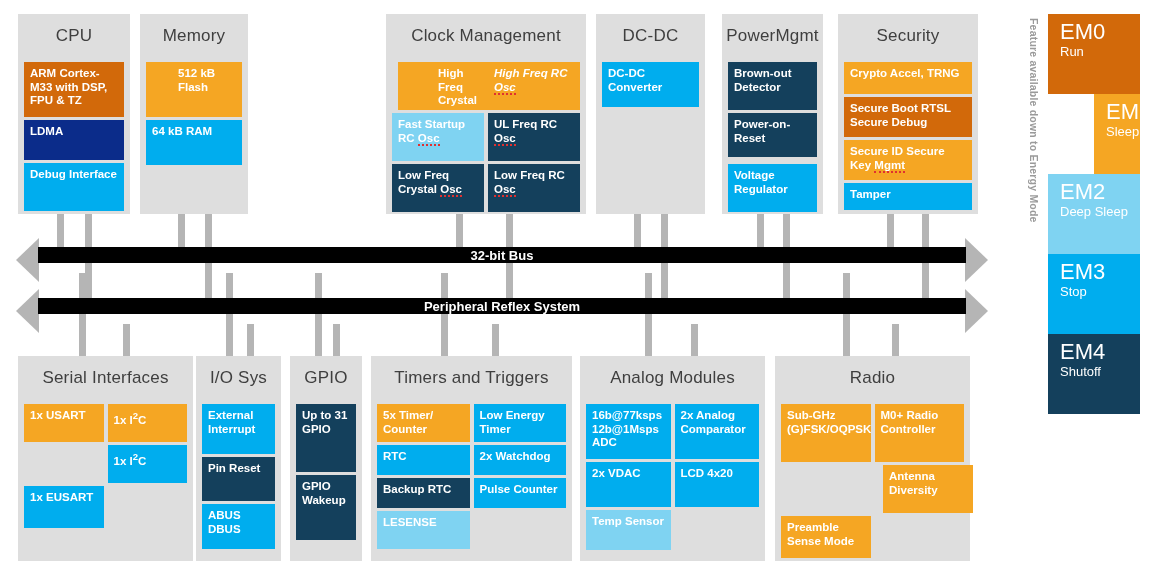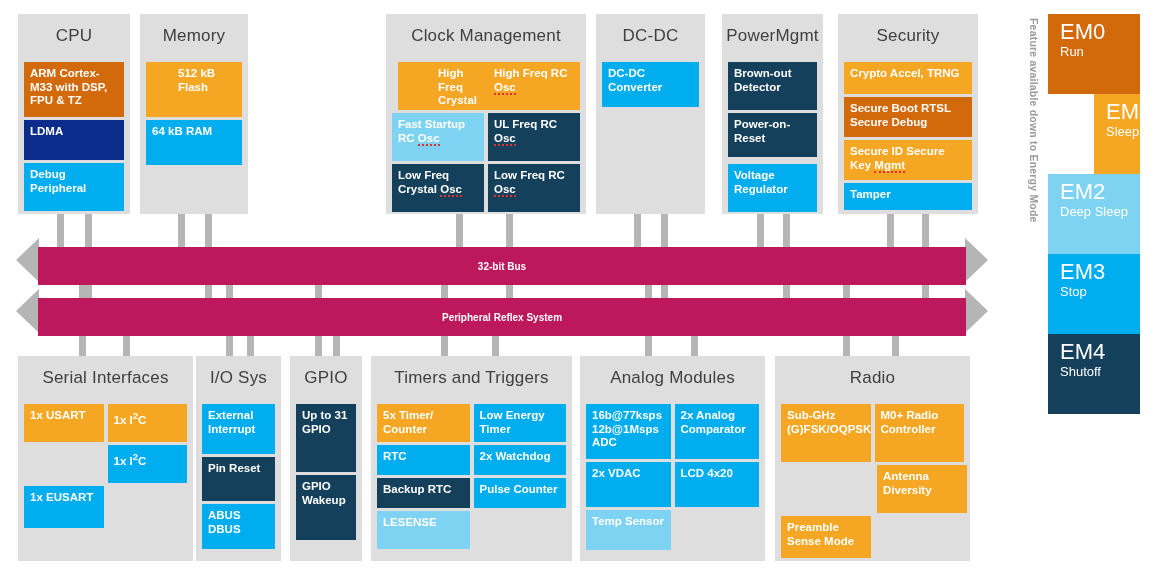--- a/index.html
+++ b/index.html
@@ -25,24 +25,24 @@
   .c-orange   { background:#D2690A; }
   .c-amber    { background:#F5A623; }
   .c-navy     { background:#0B2C8A; }
   .c-dnavy    { background:#14405C; }
   .c-cyan     { background:#00ADEE; }
   .c-lcyan    { background:#7FD3F2; }
 
   
   .bus { position:absolute; }
   .bus .bar {
-    position:absolute; left:22px; right:22px; top:0; height:38px;
-    background:#be185d;
+    position:absolute; left:22px; right:22px; top:0; height:16px;
+    background:#000000;
     display:flex; align-items:center; justify-content:center;
-    color:#ffffff; font-size:10px; font-weight:600;
+    color:#ffffff; font-size:13px; font-weight:600;
   }
   .bus .head-l, .bus .head-r {
     position:absolute; top:-9px; width:0; height:0;
     border-top:22px solid transparent; border-bottom:22px solid transparent;
   }
   .bus .head-l { left:0;  border-right:23px solid #B5B5B5; }
   .bus .head-r { right:0; border-left:23px solid #B5B5B5; }
 
   .stub { position:absolute; background:#B5B5B5; width:7px; }
 
@@ -62,35 +62,35 @@
 </style>
 </head>
 <body>
 
 <div id="diagram">
     <div class="card" style="left: 18px; top: 14px; width: 112px; height: 200px;">
       <div class="card-title">CPU</div>
       <div class="blocks">
         <div class="blk c-orange" style="left: 0px; top: 2px; width: 100px; height: 55px;">ARM Cortex-M33 with DSP, FPU &amp; TZ</div>
         <div class="blk c-navy" style="left: 0px; top: 60px; width: 100px; height: 40px;">LDMA</div>
-        <div class="blk c-cyan" style="left: 0px; top: 103px; width: 100px; height: 48px;">Debug Peripheral</div>
+        <div class="blk c-cyan" style="left: 0px; top: 103px; width: 100px; height: 48px;">Debug Interface</div>
       </div>
     </div>
     <div class="card" style="left: 140px; top: 14px; width: 108px; height: 200px;">
       <div class="card-title">Memory</div>
       <div class="blocks">
         <div class="blk c-amber" style="left: 0px; top: 2px; width: 96px; height: 55px; padding-left: 32px;">512 kB Flash</div>
         <div class="blk c-cyan" style="left: 0px; top: 60px; width: 96px; height: 45px;">64 kB RAM</div>
       </div>
     </div>
     <div class="card" style="left: 386px; top: 14px; width: 200px; height: 200px;">
       <div class="card-title">Clock Management</div>
       <div class="blocks">
         <div class="blk c-amber" style="left: 6px; top: 2px; width: 92px; height: 48px; padding-left: 40px;">High Freq Crystal <span class="sq">Osc</span></div>
-        <div class="blk c-amber" style="left: 96px; top: 2px; width: 92px; height: 48px;">High Freq RC <span class="sq">Osc</span></div>
+        <div class="blk c-amber" style="left: 96px; top: 2px; width: 92px; height: 48px; font-style: italic;">High Freq RC <span class="sq">Osc</span></div>
         <div class="blk c-lcyan" style="left: 0px; top: 53px; width: 92px; height: 48px;">Fast Startup RC <span class="sq">Osc</span></div>
         <div class="blk c-dnavy" style="left: 96px; top: 53px; width: 92px; height: 48px;">UL Freq RC <span class="sq">Osc</span></div>
         <div class="blk c-dnavy" style="left: 0px; top: 104px; width: 92px; height: 48px;">Low Freq Crystal <span class="sq">Osc</span></div>
         <div class="blk c-dnavy" style="left: 96px; top: 104px; width: 92px; height: 48px;">Low Freq RC <span class="sq">Osc</span></div>
       </div>
     </div>
     <div class="card" style="left: 596px; top: 14px; width: 109px; height: 200px;">
       <div class="card-title">DC-DC</div>
       <div class="blocks">
         <div class="blk c-cyan" style="left: 0px; top: 2px; width: 97px; height: 45px;">DC-DC Converter</div>
@@ -157,21 +157,21 @@
         <div class="blk c-cyan" style="left: 0px; top: 60px; width: 84.5px; height: 45px;">2x VDAC</div>
         <div class="blk c-cyan" style="left: 88.5px; top: 60px; width: 84.5px; height: 45px;">LCD 4x20</div>
         <div class="blk c-lcyan" style="left: 0px; top: 108px; width: 84.5px; height: 40px;">Temp Sensor</div>
       </div>
     </div>
     <div class="card" style="left: 775px; top: 356px; width: 195px; height: 205px;">
       <div class="card-title">Radio</div>
       <div class="blocks">
         <div class="blk c-amber" style="left: 0px; top: 2px; width: 89.5px; height: 58px;">Sub-GHz (G)FSK/OQPSK)</div>
         <div class="blk c-amber" style="left: 93.5px; top: 2px; width: 89.5px; height: 58px;">M0+ Radio Controller</div>
-        <div class="blk c-amber" style="left: 96px; top: 63px; width: 89.5px; height: 48px;">Antenna Diversity</div>
+        <div class="blk c-amber" style="left: 102px; top: 63px; width: 89.5px; height: 48px;">Antenna Diversity</div>
         <div class="blk c-amber" style="left: 0px; top: 114px; width: 89.5px; height: 42px;">Preamble Sense Mode</div>
       </div>
     </div>
     <div class="stub" style="left: 57.2px; top: 214px; height: 33px;"></div>
     <div class="stub" style="left: 85.2px; top: 214px; height: 84px;"></div>
     <div class="stub" style="left: 177.8px; top: 214px; height: 33px;"></div>
     <div class="stub" style="left: 204.8px; top: 214px; height: 84px;"></div>
     <div class="stub" style="left: 456px; top: 214px; height: 33px;"></div>
     <div class="stub" style="left: 506px; top: 214px; height: 84px;"></div>
     <div class="stub" style="left: 634.15px; top: 214px; height: 33px;"></div>

